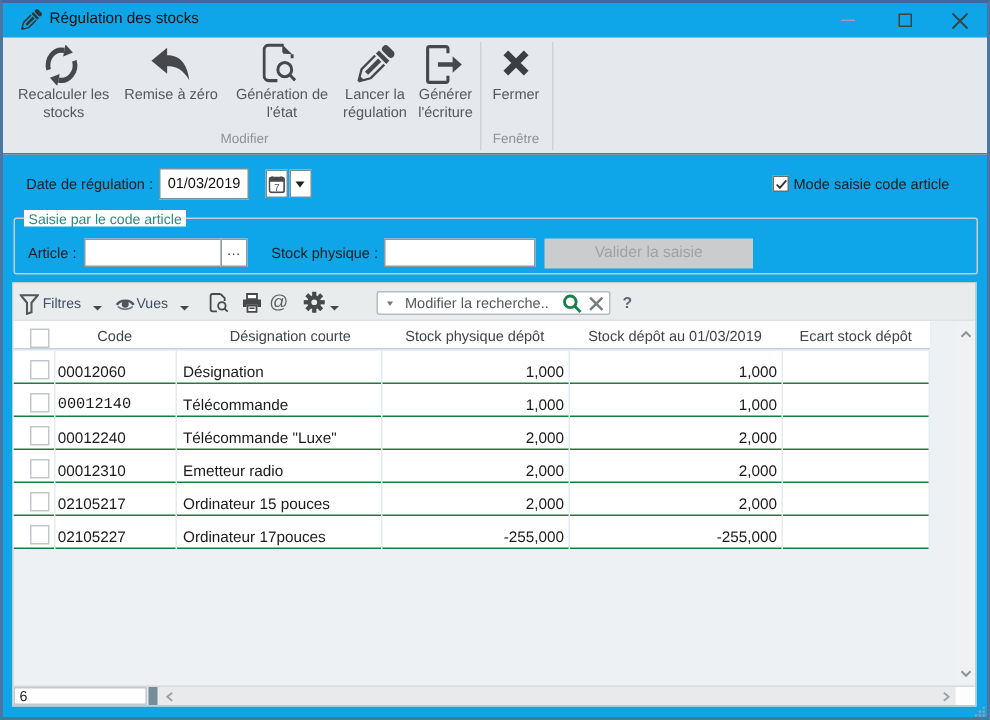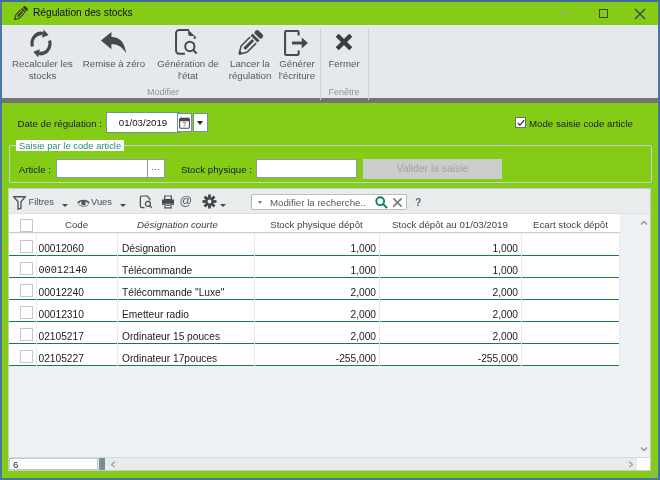--- a/index.html
+++ b/index.html
@@ -1,22 +1,22 @@
 <!DOCTYPE html>
 <html><head>
 <meta charset="utf-8">
 <style>
 *{margin:0;padding:0;box-sizing:border-box;font-family:"Liberation Sans",sans-serif;}
 html,body{width:660px;height:480px;overflow:hidden;background:#fff;}
-.win{position:relative;width:660px;height:480px;background:#84cc16;}
+.win{position:relative;width:660px;height:480px;background:#0ea5e9;}
 .abs{position:absolute;}
 .frame{position:absolute;inset:0;border:2px solid #4a76a3;border-top-color:#3d6b9c;pointer-events:none;z-index:50;}
 .title{position:absolute;left:33px;top:7px;font-size:10.2px;color:#101010;}
 
-.ribbon{position:absolute;left:2px;top:25px;width:656px;height:78px;background:#e5e9ed;border-bottom:5px solid #737373;}
+.ribbon{position:absolute;left:2px;top:25px;width:656px;height:78px;background:#e5e9ed;border-bottom:1px solid #737373;}
 .rlabel{position:absolute;top:33px;font-size:9.7px;color:#54585c;text-align:center;line-height:11.5px;white-space:pre-line;}
 .gcap{position:absolute;top:62px;font-size:9px;color:#8d9298;text-align:center;}
 .gsep{position:absolute;top:3px;width:1px;height:72px;background:#cdd3d8;}
 
 .lbl{position:absolute;font-size:9.7px;color:#1c1c1c;text-align:center;}
 .tb{position:absolute;background:#fff;border:1px solid #6b93a1;}
 .groupbox{position:absolute;left:9px;top:145px;width:643px;height:38px;border:1px solid #c6cdd3;border-radius:2px;}
 .gbl{position:absolute;left:16px;top:140px;background:#fff;padding:0 3px;font-size:9.4px;color:#2a8a80;}
 .tb2{position:absolute;background:#fff;border:1px solid #8d99a5;}
 
@@ -113,21 +113,21 @@
     </svg>
     <div class="rlabel" style="left:312px;width:60px;">Fermer</div>
 
     <div class="gsep" style="left:318px;"></div>
     <div class="gsep" style="left:366px;"></div>
     <div class="gcap" style="left:121px;width:80px;">Modifier</div>
     <div class="gcap" style="left:312px;width:60px;">Fenêtre</div>
   </div>
 
   <div class="lbl" style="left:0px;top:117.5px;width:102px;text-align:right;">Date de régulation :</div>
-  <div class="tb" style="left:106px;top:112px;width:74px;height:21px;font-size:9.7px;color:#111;text-align:center;line-height:19px;">01/03/2019</div>
+  <div class="tb" style="left:106px;top:112px;width:60px;height:21px;font-size:9.7px;color:#111;text-align:center;line-height:19px;">01/03/2019</div>
   <div class="tb" style="left:176.5px;top:112.5px;width:15px;height:19.5px;"></div>
   <svg class="abs" style="left:178.5px;top:116.5px;z-index:2" width="11" height="12" viewBox="0 0 11 12">
     <path d="M2.5 0.6 L2.5 2 M8.5 0.6 L8.5 2" stroke="#444" stroke-width="1.2" fill="none"></path>
     <rect x="0.6" y="1.4" width="9.8" height="9.8" rx="1.2" fill="none" stroke="#4a4a4a" stroke-width="1.1"></rect>
     <path d="M0.6 4.2 L10.4 4.2 L10.4 2.6 A1.2 1.2 0 0 0 9.2 1.4 L1.8 1.4 A1.2 1.2 0 0 0 0.6 2.6 Z" fill="#4a4a4a"></path>
     <text x="5.5" y="10" font-size="6.8" fill="#555" text-anchor="middle">7</text>
   </svg>
   <div class="tb" style="left:193px;top:112.5px;width:15px;height:19.5px;"></div>
   <div class="abs" style="left:197px;top:120.5px;width:0;height:0;border:3.5px solid transparent;border-top:4.2px solid #222;"></div>
 
@@ -201,21 +201,21 @@
       </svg>
       <svg class="abs" style="left:383px;top:8px" width="11" height="11" viewBox="0 0 11 11">
         <path d="M1.4 1.4 L9.6 9.6 M9.6 1.4 L1.4 9.6" stroke="#767d83" stroke-width="1.6"></path>
       </svg>
       <div class="abs" style="left:406px;top:6.5px;font-size:10.5px;font-weight:bold;color:#5b6770;">?</div>
     </div>
 
     <div class="ghead">
       <div class="cb" style="left:11px;top:5px;"></div>
       <div class="hcell" style="left:27px;width:81px;">Code</div>
-      <div class="hcell" style="left:100px;width:137px;font-style:italic;">Désignation courte</div>
+      <div class="hcell" style="left:116px;width:137px;">Désignation courte</div>
       <div class="hcell" style="left:245px;width:125px;">Stock physique dépôt</div>
       <div class="hcell" style="left:370px;width:142px;">Stock dépôt au 01/03/2019</div>
       <div class="hcell" style="left:512px;width:99px;">Ecart stock dépôt</div>
     </div>
 
     <div class="rows">
       <div class="row" style="top:0px">
           <div class="cb" style="left:11px;top:6px;"></div>
           <div class="cell" style="left:29.5px;">00012060</div>
           <div class="cell" style="left:113px;">Désignation</div>

